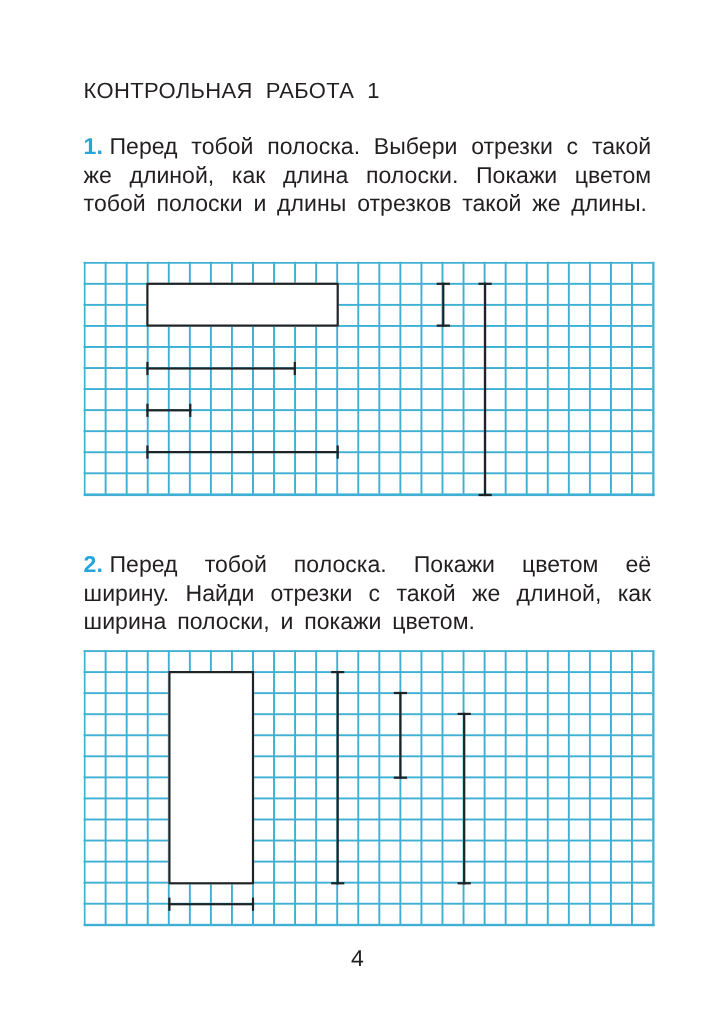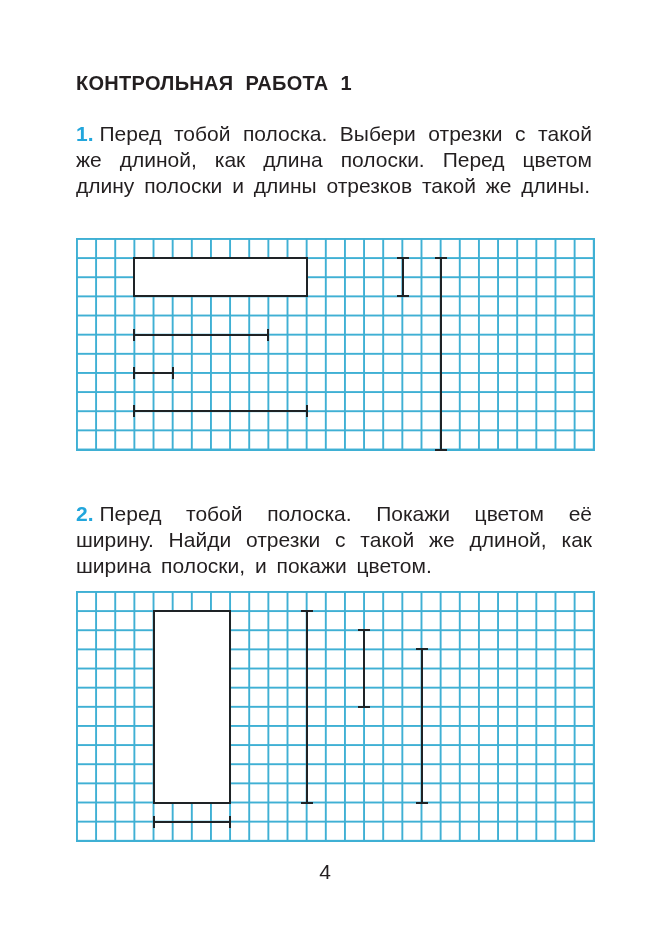--- a/index.html
+++ b/index.html
@@ -1,38 +1,38 @@
 <!DOCTYPE html>
 <html><head>
 <meta charset="utf-8">
 <style>
   html,body{margin:0;padding:0;background:#fff;}
   body{width:650px;height:937px;position:relative;overflow:hidden;font-family:"Liberation Sans",sans-serif;color:#231f20;}
-  .title{position:absolute;left:76px;top:72px;font-weight:bold;font-size:20px;letter-spacing:0.3px;word-spacing:6px;}
+  .title{position:absolute;left:76px;top:72px;font-weight:normal;font-size:20px;letter-spacing:0.3px;word-spacing:6px;}
   .task{position:absolute;left:76px;width:516px;font-size:21px;line-height:26px;text-align:justify;text-align-last:left;word-spacing:4px;}
   .task .num{color:#22a6dc;font-weight:bold;margin-right:6px;}
   .grid{position:absolute;background-color:#fff;
     background-image:linear-gradient(to right,#3fb0d4 1.5px,transparent 1.5px),linear-gradient(to bottom,#3fb0d4 1.5px,transparent 1.5px);
     box-sizing:border-box;border-right:2px solid #3fb0d4;border-bottom:2px solid #3fb0d4;}
   .rect{position:absolute;border:2.5px solid #1e2326;background:#fff;box-sizing:border-box;}
   .hseg{position:absolute;height:2px;background:#1e2326;}
   .hseg::before,.hseg::after{content:"";position:absolute;top:-5px;width:2px;height:12px;background:#1e2326;}
   .hseg::before{left:0;} .hseg::after{right:0;}
   .vseg{position:absolute;width:2px;background:#1e2326;}
   .vseg::before,.vseg::after{content:"";position:absolute;left:-5px;height:2px;width:12px;background:#1e2326;}
   .vseg::before{top:0;} .vseg::after{bottom:0;}
   .page-num{position:absolute;left:0;width:650px;top:860px;text-align:center;font-size:21px;}
 </style>
 </head>
 <body>
 
 <div class="title">КОНТРОЛЬНАЯ РАБОТА 1</div>
 
 <div class="task" style="top:121px;">
-  <span class="num">1.</span><span>Перед тобой полоска. Выбери отрезки с такой же длиной, как длина полоски. Перед цветом длину полоски и длины отрезков такой же длины.</span>
+  <span class="num">1.</span><span>Перед тобой полоска. Выбери отрезки с такой же длиной, как длина полоски. Покажи цветом тобой полоски и длины отрезков такой же длины.</span>
 </div>
 <div class="grid" id="grid0" style="left: 76px; top: 238px; width: 519.05px; height: 212.65px; background-size: 19.15px 19.15px;">
     <div class="rect" style="left: 57.45px; top: 19.15px; width: 174.35px; height: 40.3px;"></div>
     <div class="hseg" style="left: 57.45px; top: 95.75px; width: 136.05px;"></div>
     <div class="hseg" style="left: 57.45px; top: 134.05px; width: 40.3px;"></div>
     <div class="hseg" style="left: 57.45px; top: 172.35px; width: 174.35px;"></div>
     <div class="vseg" style="left: 325.55px; top: 19.15px; height: 40.3px;"></div>
     <div class="vseg" style="left: 363.85px; top: 19.15px; height: 193.5px;"></div>
   </div>
 

